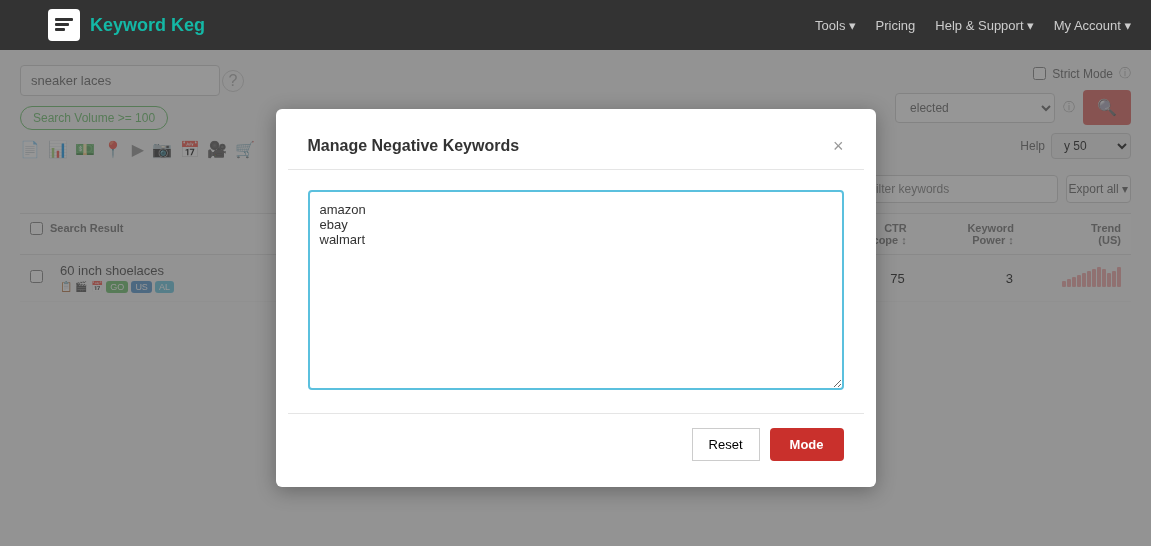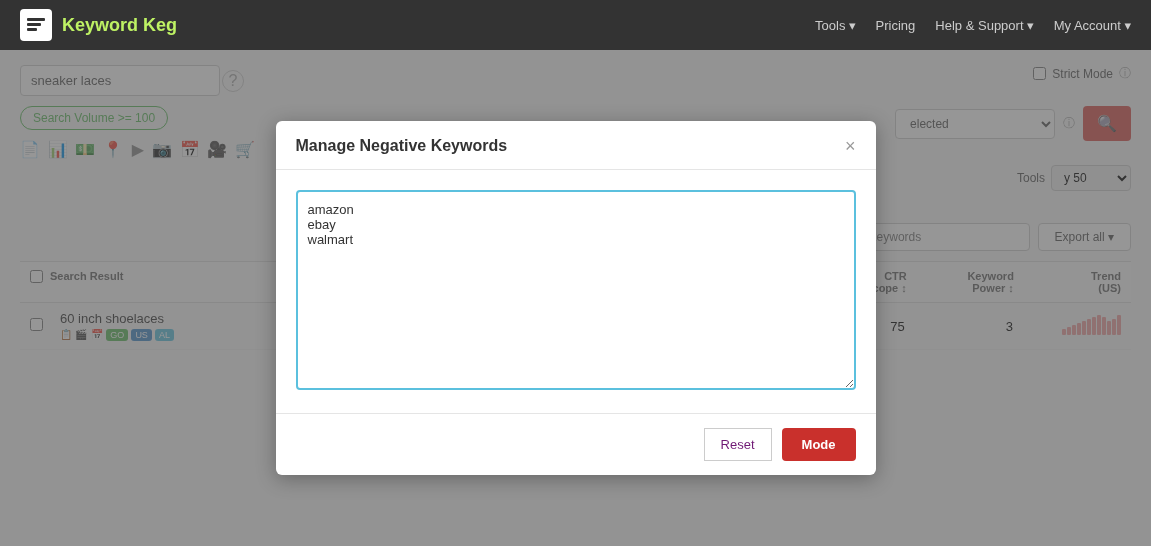--- a/index.html
+++ b/index.html
@@ -14,21 +14,22 @@
       align-items: center;
       padding: 0 20px;
       gap: 20px;
     }
     .header-logo {
       display: flex;
       align-items: center;
       gap: 10px;
       font-size: 18px;
       font-weight: bold;
-      color: #bef264;
+      color: #14b8a6;
+      margin-left: 28px;
     }
     .logo-icon {
       width: 32px;
       height: 32px;
       background: #fff;
       border-radius: 4px;
       display: flex;
       align-items: center;
       justify-content: center;
     }
@@ -149,21 +150,21 @@
       border: 1px solid #ccc;
       border-radius: 4px;
       padding: 6px 10px;
       font-size: 12px;
       width: 200px;
       color: #999;
     }
     .export-btn {
       border: 1px solid #ccc;
       border-radius: 4px;
-      padding: 6px 16px;
+      padding: 6px 2px;
       font-size: 12px;
       color: #555;
       background: #fff;
       cursor: pointer;
     }
 
     
     .modal-overlay {
       position: absolute;
       top: 0; left: 0; right: 0; bottom: 0;
@@ -171,21 +172,21 @@
       display: flex;
       align-items: center;
       justify-content: center;
       z-index: 100;
     }
 
     .modal {
       background: #fff;
       border-radius: 6px;
       width: 600px;
-      padding: 0;
+      padding: 12px;
       box-shadow: 0 4px 20px rgba(0,0,0,0.3);
       position: relative;
     }
 
     .modal-header {
       padding: 16px 20px 14px;
       border-bottom: 1px solid #e5e5e5;
       display: flex;
       align-items: center;
       justify-content: space-between;
@@ -227,21 +228,21 @@
       padding: 14px 20px;
       border-top: 1px solid #e5e5e5;
       display: flex;
       justify-content: flex-end;
       gap: 10px;
     }
 
     .btn-reset {
       border: 1px solid #ccc;
       background: #fff;
-      color: #701a75;
+      color: #000000;
       border-radius: 0;
       padding: 8px 16px;
       font-size: 13px;
       cursor: pointer;
     }
 
     .btn-apply {
       background: #c9302c;
       border: none;
       color: #fff;
@@ -361,35 +362,35 @@
           <span>💵</span>
           <span>📍</span>
           <span>▶</span>
           <span>📷</span>
           <span>📅</span>
           <span>🎥</span>
           <span>🛒</span>
         </div>
       </div>
 
-      <div style="display:flex; flex-direction:column; align-items:flex-end; gap:24px;">
+      <div style="display:flex; flex-direction:column; align-items:flex-end; gap:8px;">
         <div class="strict-mode-row">
           <input type="checkbox" style="">
           <span>Strict Mode</span>
           <span style="color:#aaa;">ⓘ</span>
         </div>
         <div style="display:flex; gap:8px; align-items:center;">
           <select class="selected-dropdown">
             <option>elected</option>
           </select>
           <span style="color:#aaa; font-size:12px;">ⓘ</span>
           <button class="search-btn">🔍</button>
         </div>
         <div class="show-row">
-          <span>Tools</span>
+          <span>Help</span>
           <select class="select-per-page">
             <option>y 50</option>
           </select>
         </div>
         <div style="display:flex; gap:8px;">
           <input class="filter-keywords-input" placeholder="Filter keywords" style="">
           <button class="export-btn">Export all ▾</button>
         </div>
       </div>
     </div>

